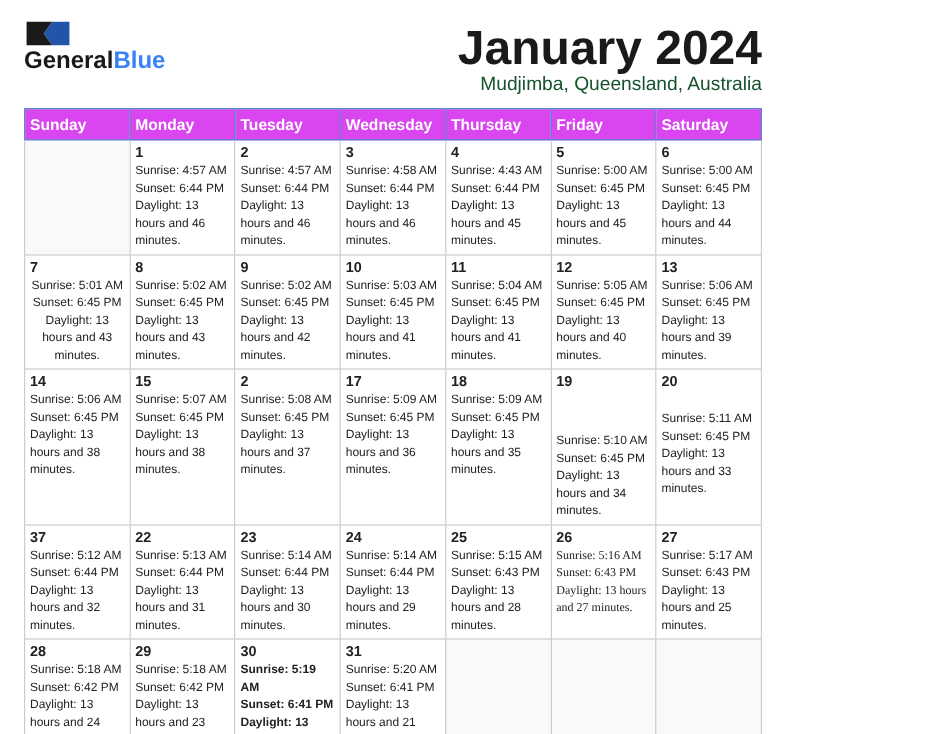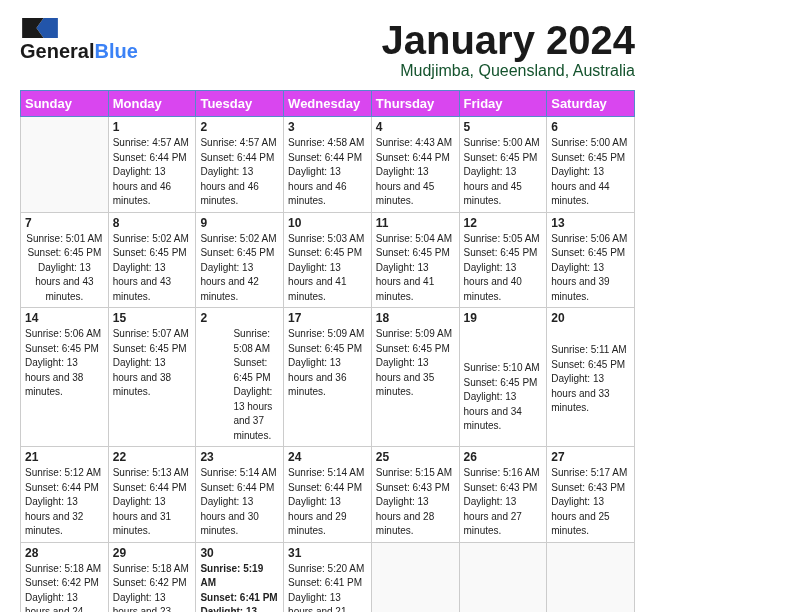--- a/index.html
+++ b/index.html
@@ -207,21 +207,21 @@
 Daylight: 13 hours and 38 minutes.</div>
           </td>
           <td>
             <span class="day-number">15</span>
             <div class="day-info" style="white-space: pre-line;">Sunrise: 5:07 AM
 Sunset: 6:45 PM
 Daylight: 13 hours and 38 minutes.</div>
           </td>
           <td>
             <span class="day-number">2</span>
-            <div class="day-info" style="white-space: pre-line; margin-left: 33px;">Sunrise: 5:08 AM
+            <div class="day-info" style="white-space: pre-line;">Sunrise: 5:08 AM
 Sunset: 6:45 PM
 Daylight: 13 hours and 37 minutes.</div>
           </td>
           <td>
             <span class="day-number">17</span>
             <div class="day-info" style="white-space: pre-line;">Sunrise: 5:09 AM
 Sunset: 6:45 PM
 Daylight: 13 hours and 36 minutes.</div>
           </td>
           <td>
@@ -238,21 +238,21 @@
           </td>
           <td>
             <span class="day-number">20</span>
             <div class="day-info" style="white-space: pre-line; margin-top: 18px;">Sunrise: 5:11 AM
 Sunset: 6:45 PM
 Daylight: 13 hours and 33 minutes.</div>
           </td>
         </tr>
         <tr>
           <td>
-            <span class="day-number">21</span>
+            <span class="day-number">37</span>
             <div class="day-info" style="white-space: pre-line;">Sunrise: 5:12 AM
 Sunset: 6:44 PM
 Daylight: 13 hours and 32 minutes.</div>
           </td>
           <td>
             <span class="day-number">22</span>
             <div class="day-info" style="white-space: pre-line;">Sunrise: 5:13 AM
 Sunset: 6:44 PM
 Daylight: 13 hours and 31 minutes.</div>
           </td>
@@ -269,21 +269,21 @@
 Daylight: 13 hours and 29 minutes.</div>
           </td>
           <td>
             <span class="day-number">25</span>
             <div class="day-info" style="white-space: pre-line;">Sunrise: 5:15 AM
 Sunset: 6:43 PM
 Daylight: 13 hours and 28 minutes.</div>
           </td>
           <td>
             <span class="day-number">26</span>
-            <div class="day-info" style="white-space: pre-line;">Sunrise: 5:16 AM
+            <div class="day-info" style="white-space: pre-line; font-family: Liberation Serif, serif;">Sunrise: 5:16 AM
 Sunset: 6:43 PM
 Daylight: 13 hours and 27 minutes.</div>
           </td>
           <td>
             <span class="day-number">27</span>
             <div class="day-info" style="white-space: pre-line;">Sunrise: 5:17 AM
 Sunset: 6:43 PM
 Daylight: 13 hours and 25 minutes.</div>
           </td>
         </tr>

